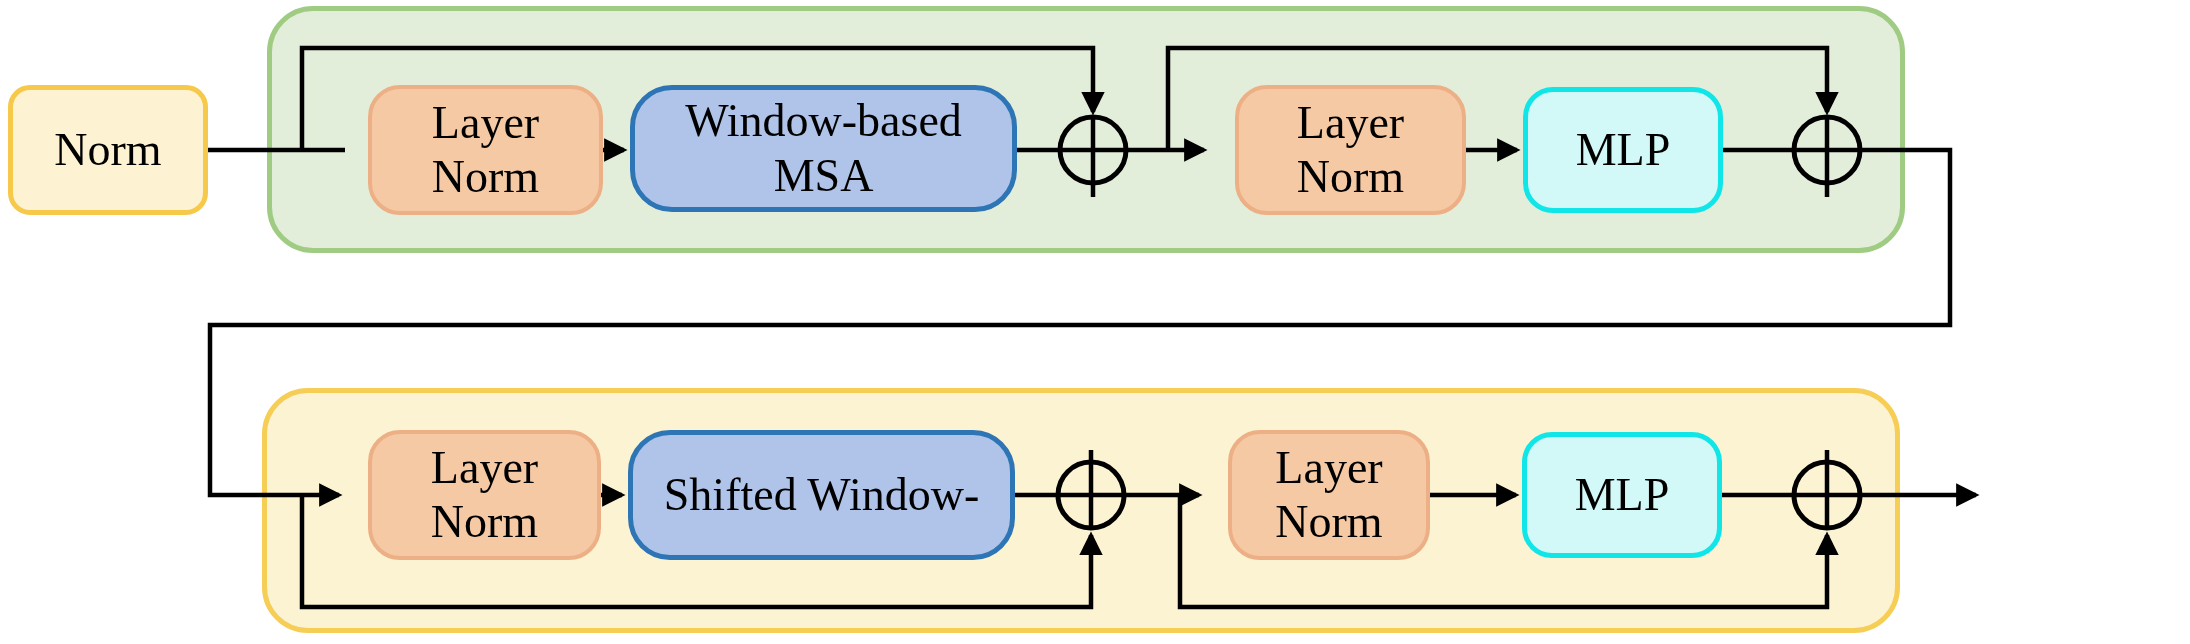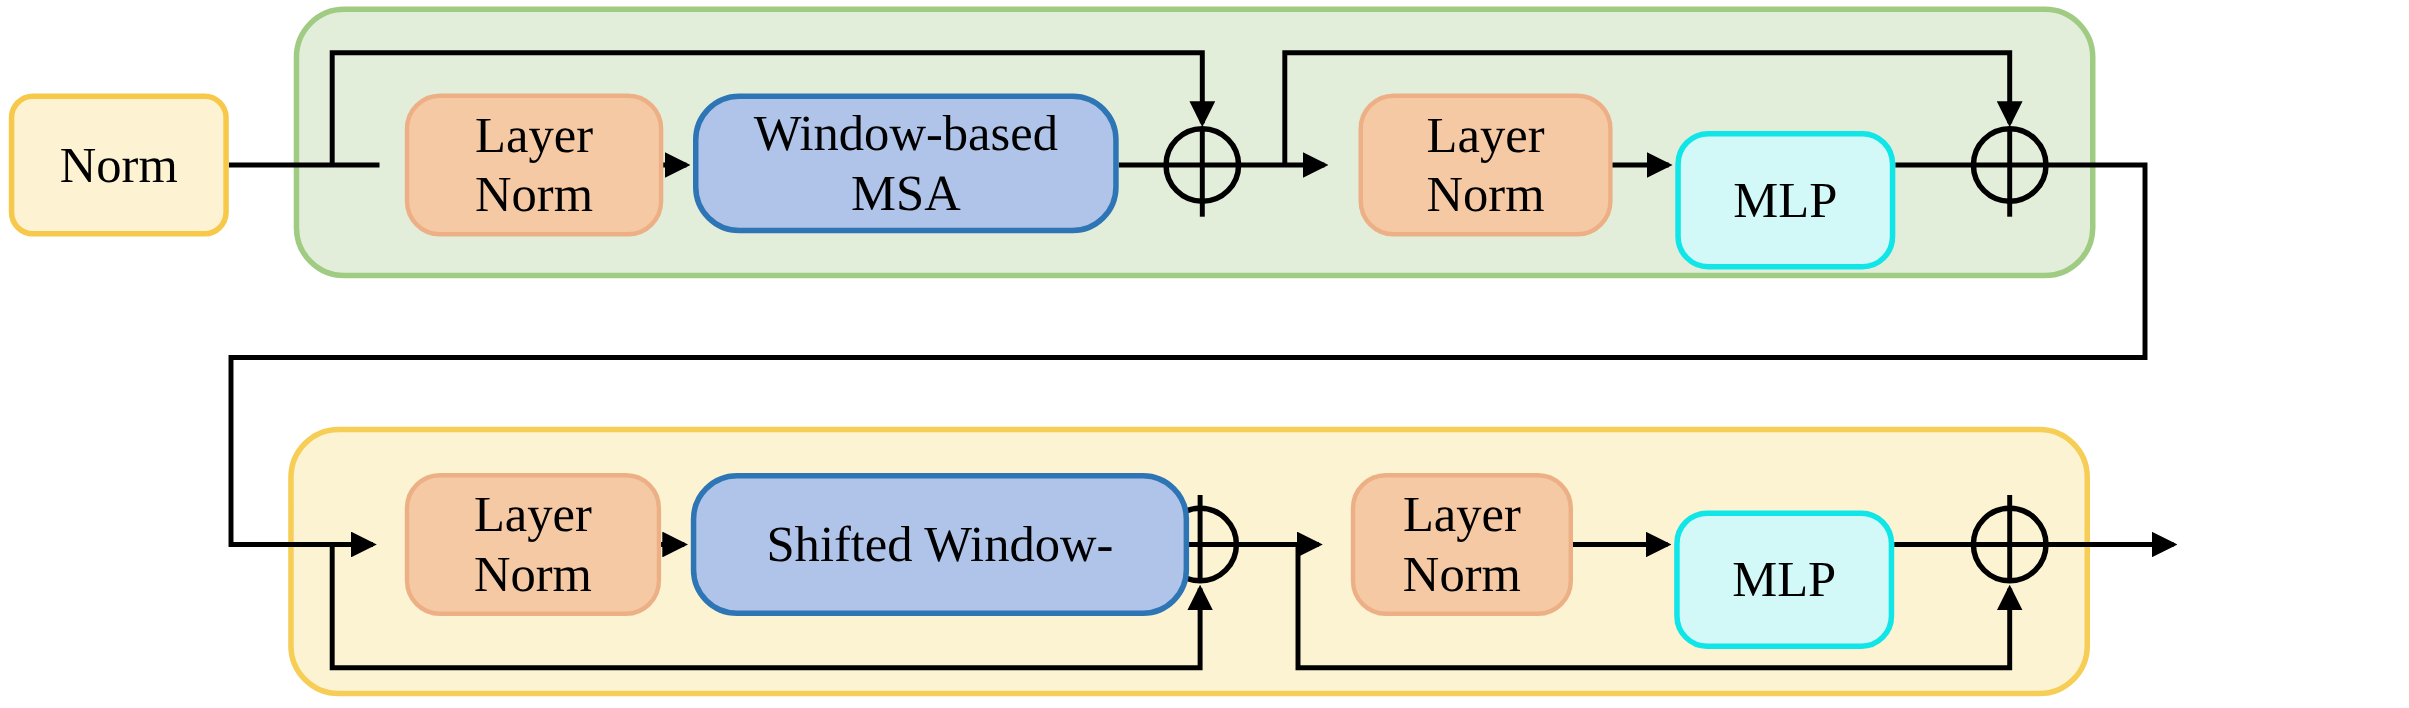--- a/index.html
+++ b/index.html
@@ -37,22 +37,22 @@
   .node span{display:block;white-space:nowrap;}
   .n-input{left:8px;top:85px;width:200px;height:130px;border-radius:22px;
     background:var(--input-fill);border:5px solid var(--input-border);}
   .n-ln{background:var(--layernorm-fill);border:4px solid var(--layernorm-border);border-radius:32px;margin-left:23px;}
   .n-ln-a{left:345px;top:85px;width:235px;height:130px;}
   .n-ln-b{left:1212px;top:85px;width:231px;height:130px;}
   .n-ln-c{left:345px;top:430px;width:233px;height:130px;}
   .n-ln-d{left:1205px;top:430px;width:202px;height:130px;}
   .n-msa{background:var(--msa-fill);border:5px solid var(--msa-border);border-radius:42px;}
   .n-msa-a{left:630px;top:85px;width:387px;height:127px;}
-  .n-msa-b{left:628px;top:430px;width:453px;height:130px;}
-  .n-mlp{background:var(--mlp-fill);border:5px solid var(--mlp-border);border-radius:30px;margin-top:32px;}
+  .n-msa-b{left:628px;top:430px;width:387px;height:130px;}
+  .n-mlp{background:var(--mlp-fill);border:5px solid var(--mlp-border);border-radius:30px;}
   .n-mlp-a{left:1523px;top:87px;width:200px;height:126px;}
   .n-mlp-b{left:1522px;top:432px;width:200px;height:126px;}
   .n-output{left:1983px;top:430px;width:197px;height:130px;border-radius:24px;
     background:var(--output-fill);border:5px solid var(--output-border);}
   svg.wires{position:absolute;left:0;top:0;z-index:2;}
   .wire{fill:none;stroke:#000;stroke-width:4.5;}
   .addc{fill:none;stroke:#000;stroke-width:5;}
   #arrowhead path{fill:#000;}
 </style>
 </head>

